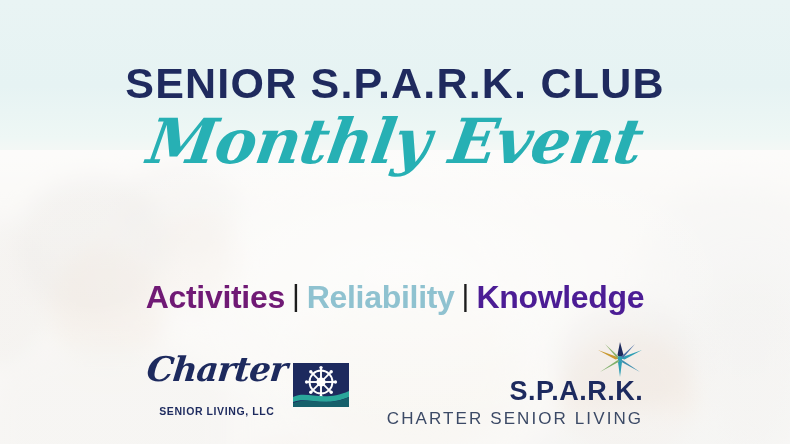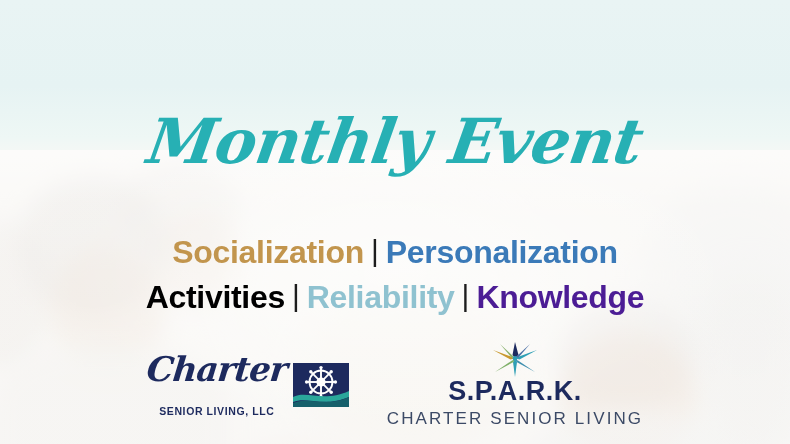--- a/index.html
+++ b/index.html
@@ -124,21 +124,21 @@
   .charter-sub {
     font-size:10.5px; letter-spacing:.6px; color:#1d2a5e; font-weight:600;
     margin-top:19px;
   }
   .wheel-box {
     width:56px; height:44px; background:#1d2a5e; position:relative; overflow:hidden;
     flex:0 0 auto;
   }
 
   
-  .spark { display:flex; flex-direction:column; align-items:center; }
+  .spark { display:flex; flex-direction:column; align-items:flex-end; }
   .spark-star { width:46px; height:36px; margin-bottom:1px; }
   .spark-title {
     font-size:27px; font-weight:bold; color:#1d2a5e; letter-spacing:.5px; line-height:1;
   }
   .spark-sub {
     font-size:17px; letter-spacing:2.1px; color:#3c4a66; margin-top:4px;
   }
 </style>
 </head>
 <body>
@@ -164,29 +164,27 @@
       <div class="ph ph-face-r"></div>
 
       <div class="ph ph-body-r"></div>
     </div>
     <div class="photo-wash"></div>
     <div class="photo-wash2"></div>
   </div>
 
   <div class="content">
 
+    <div class="title" style="color: rgb(31, 42, 94);">SENIOR S.P.A.R.K. CLUB</div>
 
     <div class="script" style="color: rgb(39, 176, 180);">Monthly Event</div>
 
-    <div class="words words-1">
-      <span class="w" style="color: rgb(194, 149, 77);">Socialization</span><span class="sep">|</span><span class="w" style="color: rgb(59, 122, 184);">Personalization</span>
-    </div>
 
     <div class="words words-2">
-      <span class="w" style="color: #000000;">Activities</span><span class="sep">|</span><span class="w" style="color: rgb(143, 194, 208);">Reliability</span><span class="sep">|</span><span class="w" style="color: #4c1d95;">Knowledge</span>
+      <span class="w" style="color: #701a75;">Activities</span><span class="sep">|</span><span class="w" style="color: rgb(143, 194, 208);">Reliability</span><span class="sep">|</span><span class="w" style="color: #4c1d95;">Knowledge</span>
     </div>
 
     <div class="logos">
 
       <div class="charter">
         <div class="charter-text">
           <div class="charter-script">Charter</div>
           <div class="charter-sub">SENIOR LIVING, LLC</div>
         </div>
         <div class="wheel-box">

